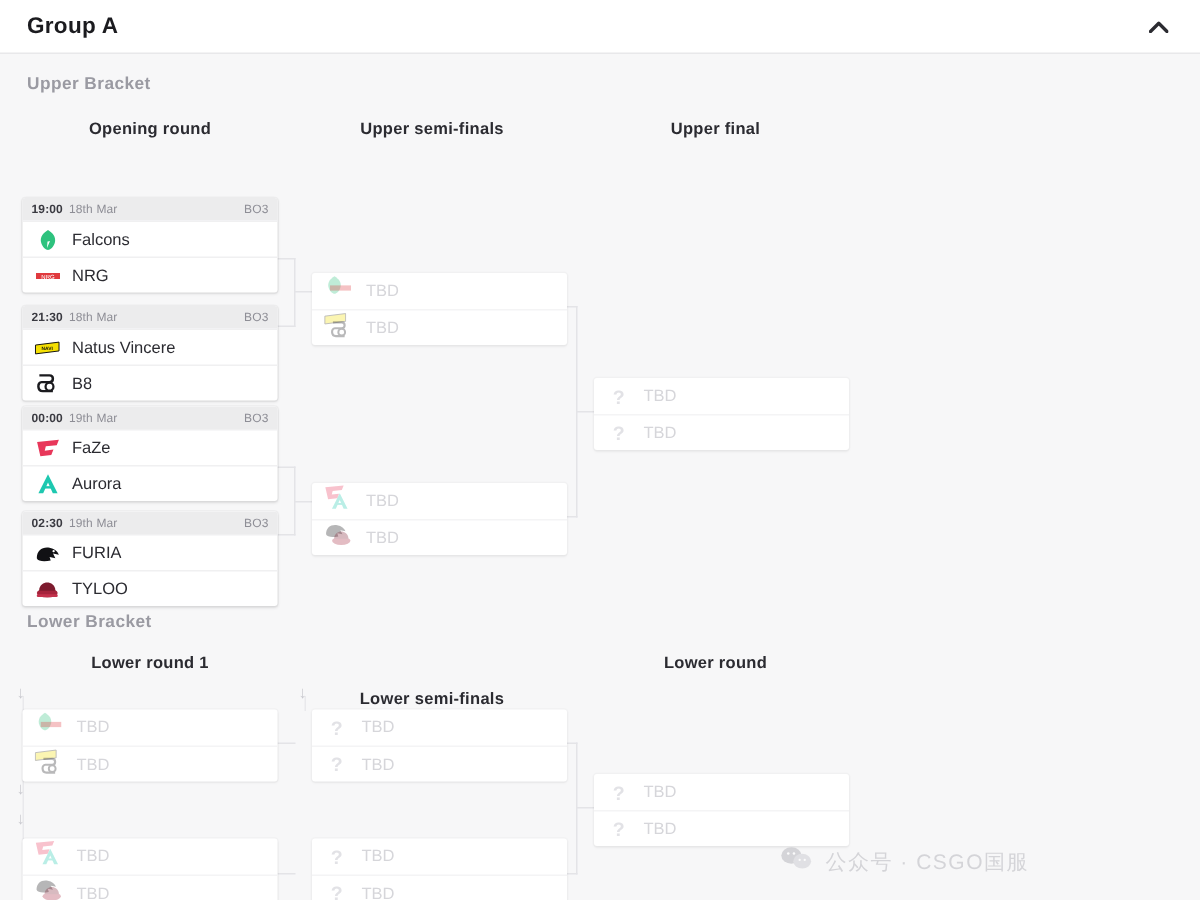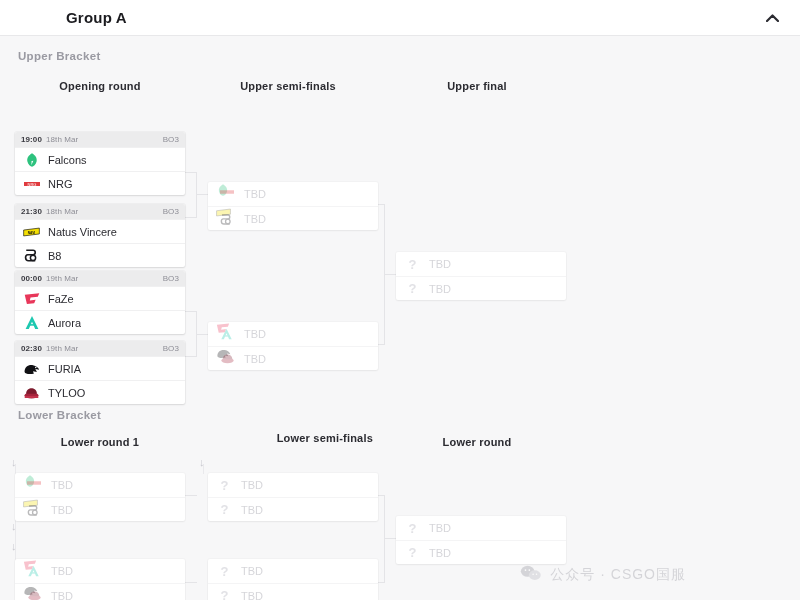--- a/index.html
+++ b/index.html
@@ -18,21 +18,20 @@
     display: flex;
     align-items: center;
     padding: 0 18px;
     position: relative;
   }
   .group-title {
     font-size: 15px;
     font-weight: bold;
     color: #1b1b1f;
     letter-spacing: .2px;
-    margin-left: 48px;
   }
   .collapse-btn {
     position: absolute;
     right: 18px; top: 50%;
     transform: translateY(-50%);
     width: 20px; height: 20px;
     display: flex; align-items: center; justify-content: center;
     cursor: pointer;
   }
 
@@ -339,21 +338,21 @@
     </div>
     <div class="team-row">
       <span class="q-logo">?</span>
       <span class="team-name">TBD</span>
     </div>
   </div>
 
   <div class="section-label" style="left:18px; top:373px;">Lower Bracket</div>
 
   <div class="round-title" style="left:15px;  top:400px;">Lower round 1</div>
-  <div class="round-title" style="left:203px; top:396px;text-align:right;">Lower semi-finals</div>
+  <div class="round-title" style="left:203px; top:424px;">Lower semi-finals</div>
   <div class="round-title" style="left:392px; top:400px;">Lower round</div>
 
   <div class="drop-rail" style="left:15px; top:428px; height:152px;"></div>
   <div class="drop-arrow" style="left:11px; top:421px;">↓</div>
   <div class="drop-arrow" style="left:11px; top:485px;">↓</div>
   <div class="drop-arrow" style="left:11px; top:505px;">↓</div>
 
   <div class="drop-rail" style="left:203px; top:428px; height:10px;"></div>
   <div class="drop-arrow" style="left:199px; top:421px;">↓</div>
 

